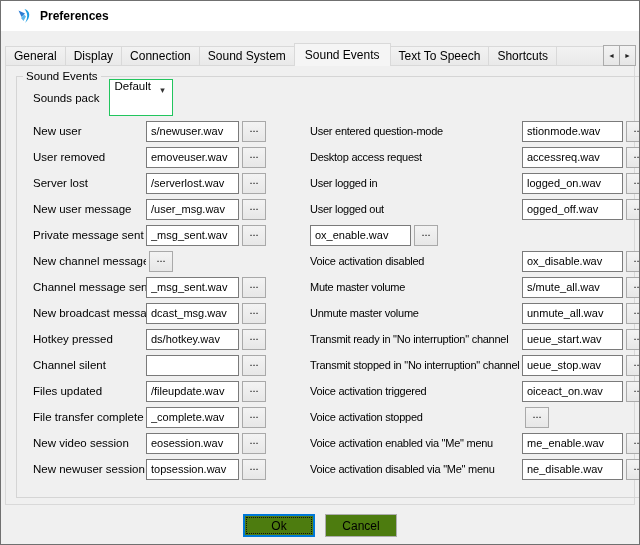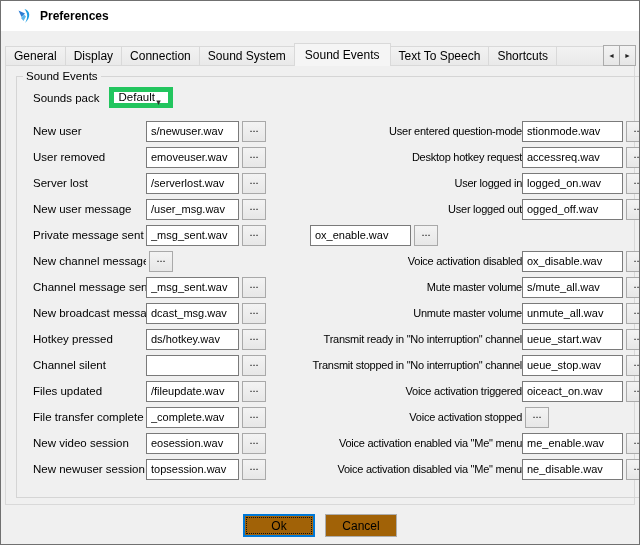--- a/index.html
+++ b/index.html
@@ -85,42 +85,42 @@
     font-size: 11.5px;
   }
 
   .sounds-pack-row {
     margin: 5px 0 0 16px;
     display: flex; align-items: center; gap: 9px;
     height: 21px;
   }
   .sounds-pack-row .sp-label { font-size: 11.5px; }
   .combo {
-    width: 64px; height: 21px;
-    border: 5px solid #22c55e;
+    width: 64px; height: 37px;
+    border: 1px solid #22c55e;
     background: #ffffff;
-    display: flex; align-items: flex-end;
+    display: flex; align-items: flex-start;
     padding-left: 5px;
     font-size: 11.5px;
     position: relative;
     cursor: default;
   }
   .combo .combo-arrow {
     position: absolute; right: 2px; top: 0;
     width: 14px; height: 19px;
     display: flex; align-items: center; justify-content: center;
     font-size: 9px; color: #333;
   }
 
   
   .columns { display: flex; margin: 10px 0 0 16px; gap: 44px; }
   .col { display: flex; flex-direction: column; }
   .row { display: flex; align-items: center; height: 26px; }
   .row-label { flex: 0 0 113px; width: 113px; font-size: 11.5px; white-space: nowrap; overflow: hidden; }
-  .col-right .row-label { flex-basis: 212px; width: 212px; font-size: 11px; letter-spacing: -0.25px; text-align: right; }
+  .col-right .row-label { flex-basis: 212px; width: 212px; font-size: 11px; letter-spacing: -0.25px; }
   .row-input {
     width: 93px; height: 21px;
     border: 1px solid #7a7a7a;
     background: #fff;
     font-size: 11px;
     padding: 1px 4px;
   }
   .col-right .row-input { width: 101px; }
   .browse-btn {
     width: 24px; height: 21px;
@@ -134,21 +134,21 @@
 
   
   .footer {
     flex: 1 1 auto;
     display: flex; justify-content: center; align-items: flex-start;
     gap: 10px; padding-top: 9px;
   }
   .btn {
     min-width: 72px; height: 23px;
     border: 1px solid #adadad;
-    background: #a16207;
+    background: #4d7c0f;
     font-size: 12px;
     cursor: default;
   }
   .btn.default-focused {
     border: 1px solid #0078d7;
     box-shadow: inset 0 0 0 1px #0078d7;
     outline: 1px dotted #111;
     outline-offset: -4px;
   }
 </style>
@@ -273,21 +273,21 @@
     <button class="browse-btn">...</button>
   </div>
           </div>
         <div class="col col-right" id="right-col">
             <div class="row">
     <span class="row-label">User entered question-mode</span>
     <input class="row-input" type="text" value="stionmode.wav" style="">
     <button class="browse-btn">...</button>
   </div>
             <div class="row">
-    <span class="row-label">Desktop hotkey request</span>
+    <span class="row-label">Desktop access request</span>
     <input class="row-input" type="text" value="accessreq.wav" style="">
     <button class="browse-btn">...</button>
   </div>
             <div class="row">
     <span class="row-label">User logged in</span>
     <input class="row-input" type="text" value="logged_on.wav" style="">
     <button class="browse-btn">...</button>
   </div>
             <div class="row">
     <span class="row-label">User logged out</span>

